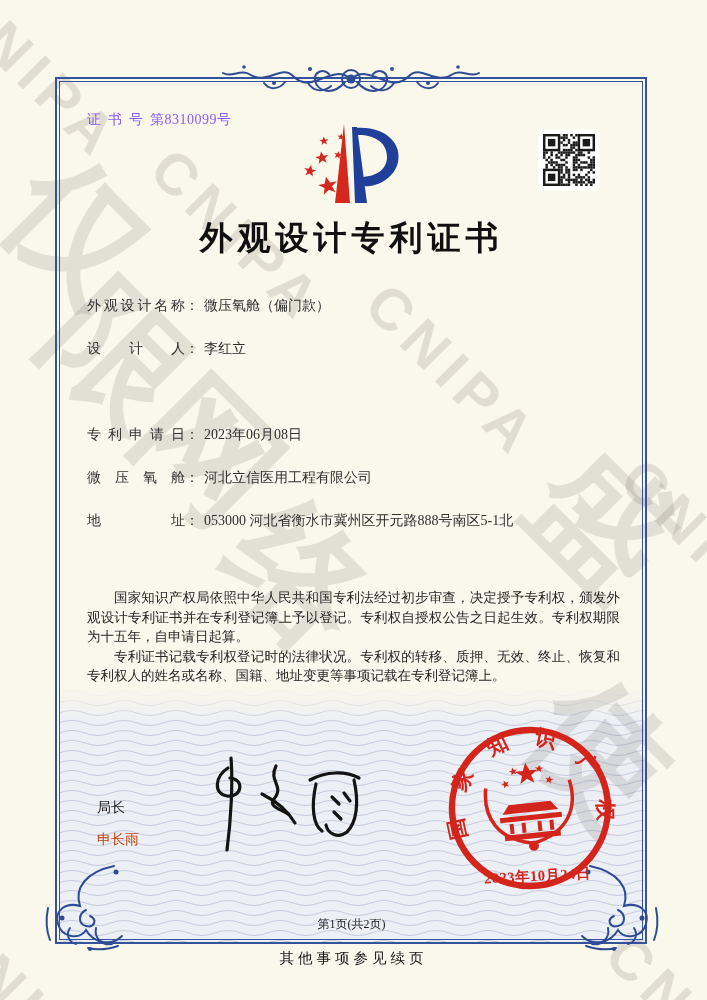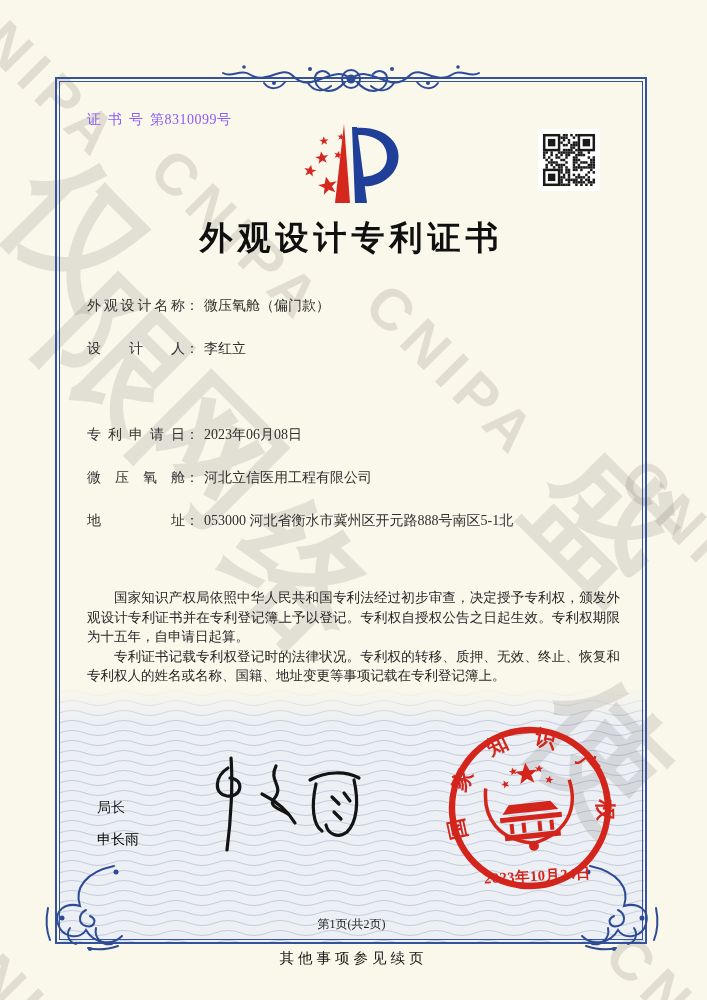--- a/index.html
+++ b/index.html
@@ -57,21 +57,21 @@
   .flabel.w5{width:78px;}
   .fcolon{color:#333;}
   .fvalue{margin-left:5px;color:#2f2f2f;}
   .grp2{position:absolute;left:250px;top:0;}
   .bodytext{position:absolute;left:87px;top:588px;width:533px;font-size:13.5px;
     line-height:19.6px;text-align:justify;color:#262626;}
   .bodytext p{margin:0;text-indent:2em;font-family:Liberation Serif, serif;}
   .director-title{position:absolute;left:97px;top:799px;font-size:14px;
     font-family:"Liberation Sans","DejaVu Sans",sans-serif;color:#1c1c1c;}
   .director-name{position:absolute;left:97px;top:831px;font-size:14px;
-    font-family:"Liberation Sans","DejaVu Sans",sans-serif;color:#000000;}
+    font-family:"Liberation Sans","DejaVu Sans",sans-serif;color:#c2410c;}
   .signature{position:absolute;left:198px;top:750px;}
   .seal{position:absolute;left:444px;top:722px;transform:rotate(-6deg);}
   .pagenum{position:absolute;left:55px;top:916px;width:593px;text-align:center;
     font-size:12px;color:#222;}
   .contnote{position:absolute;left:0;top:949px;width:707px;text-align:center;
     font-size:14.5px;letter-spacing:4px;color:#161616;}
 </style>
 </head>
 <body>
 

